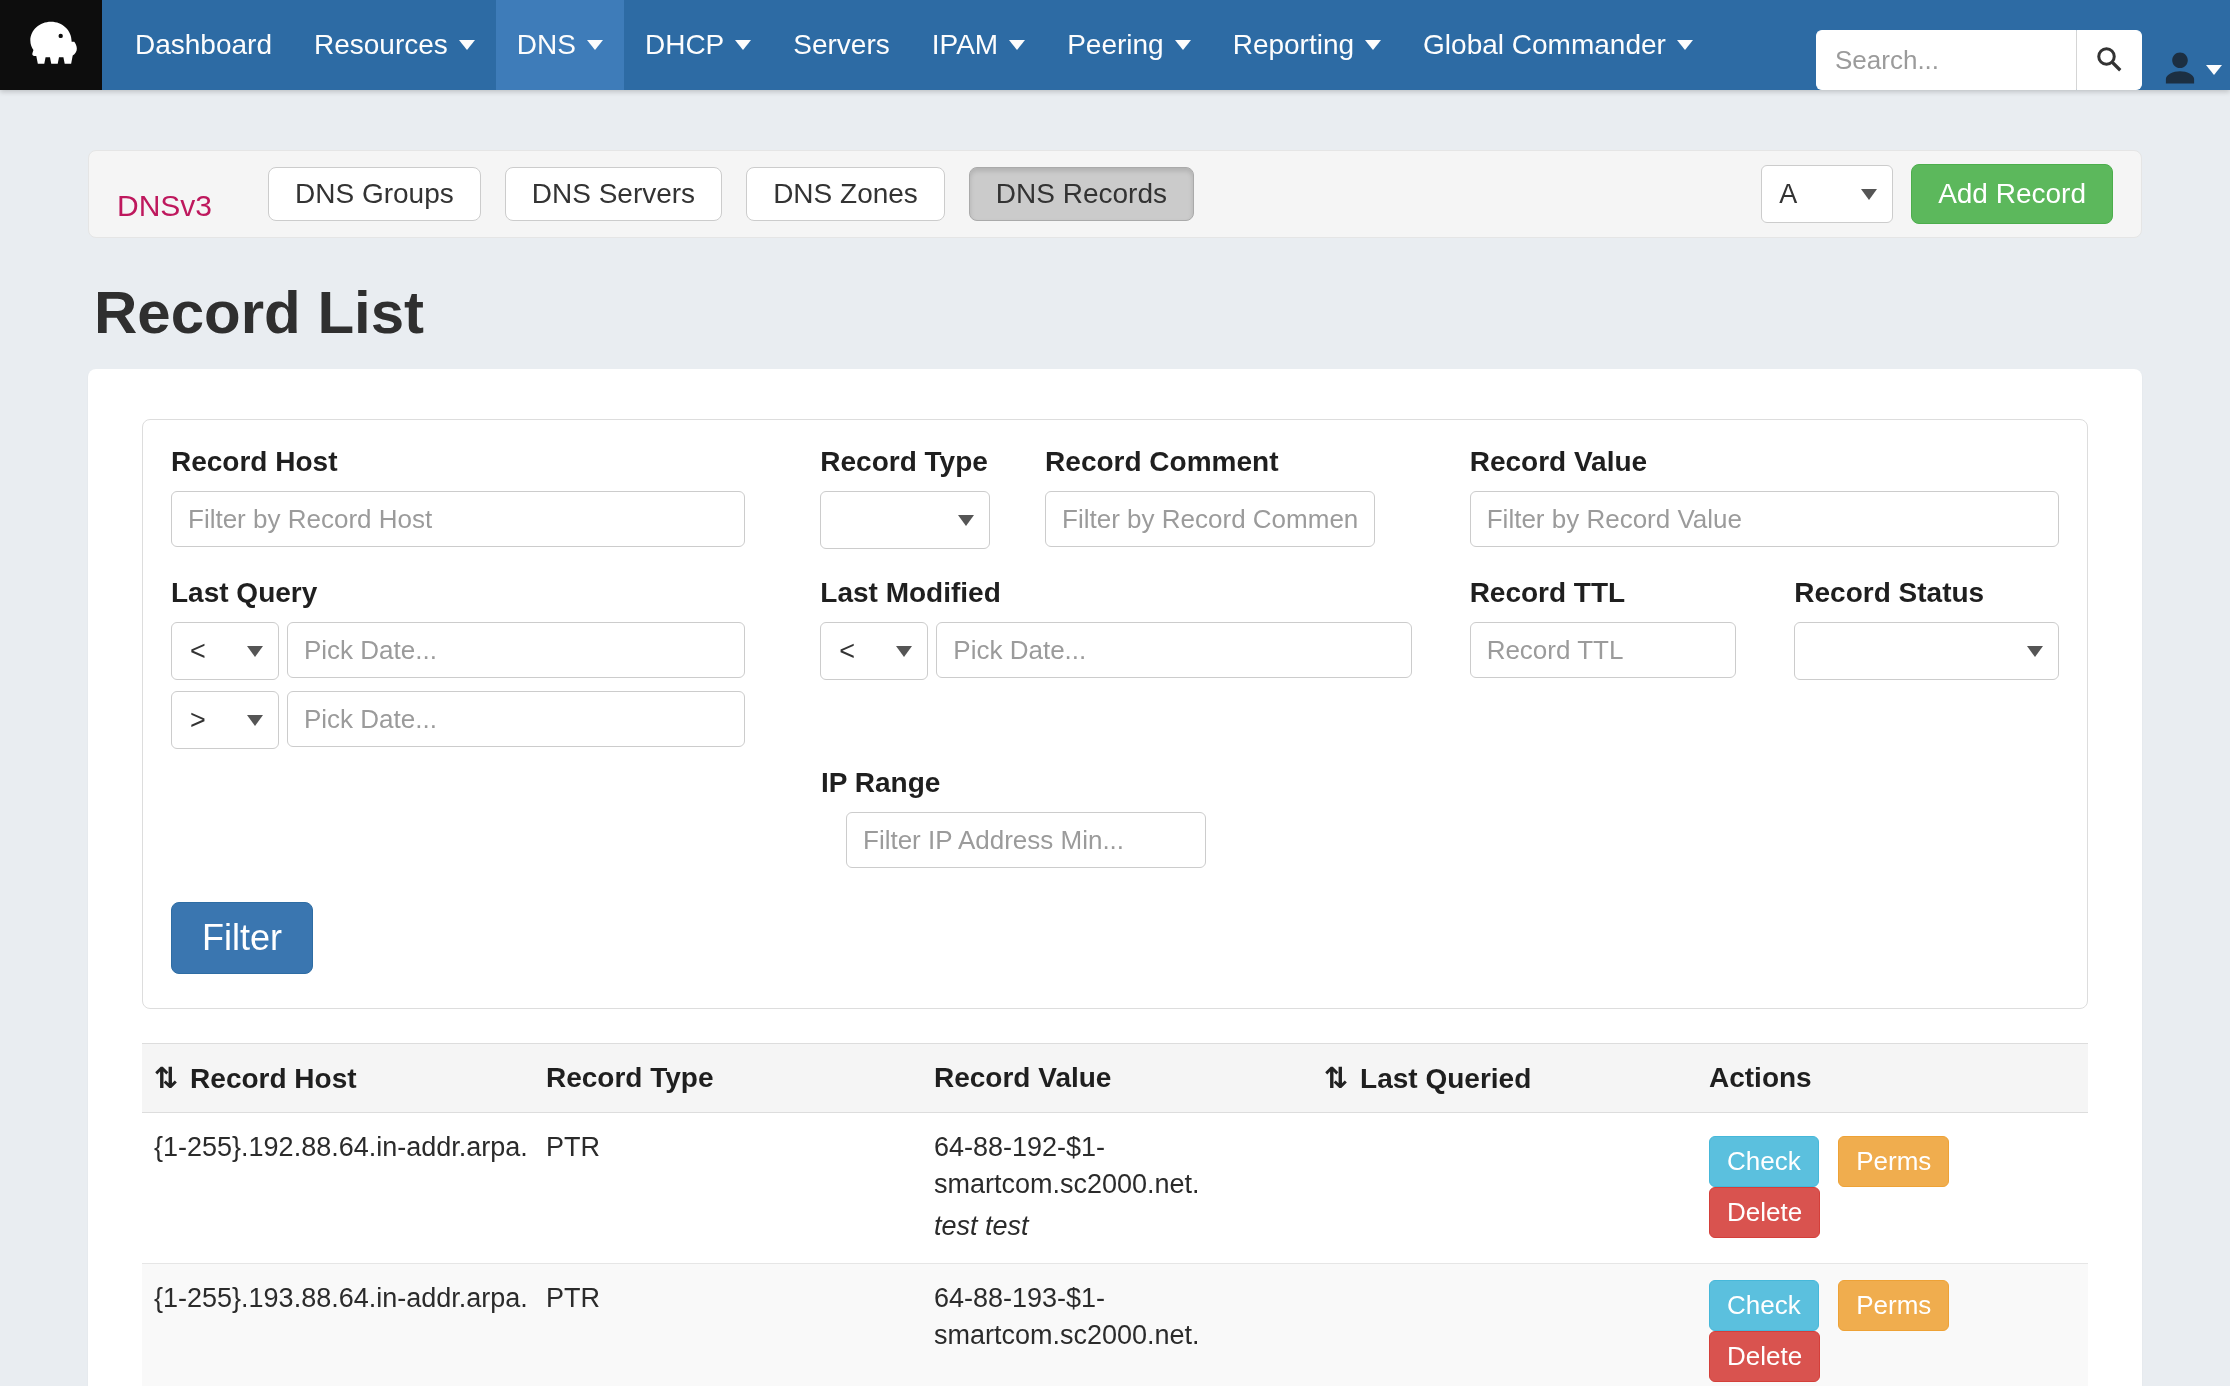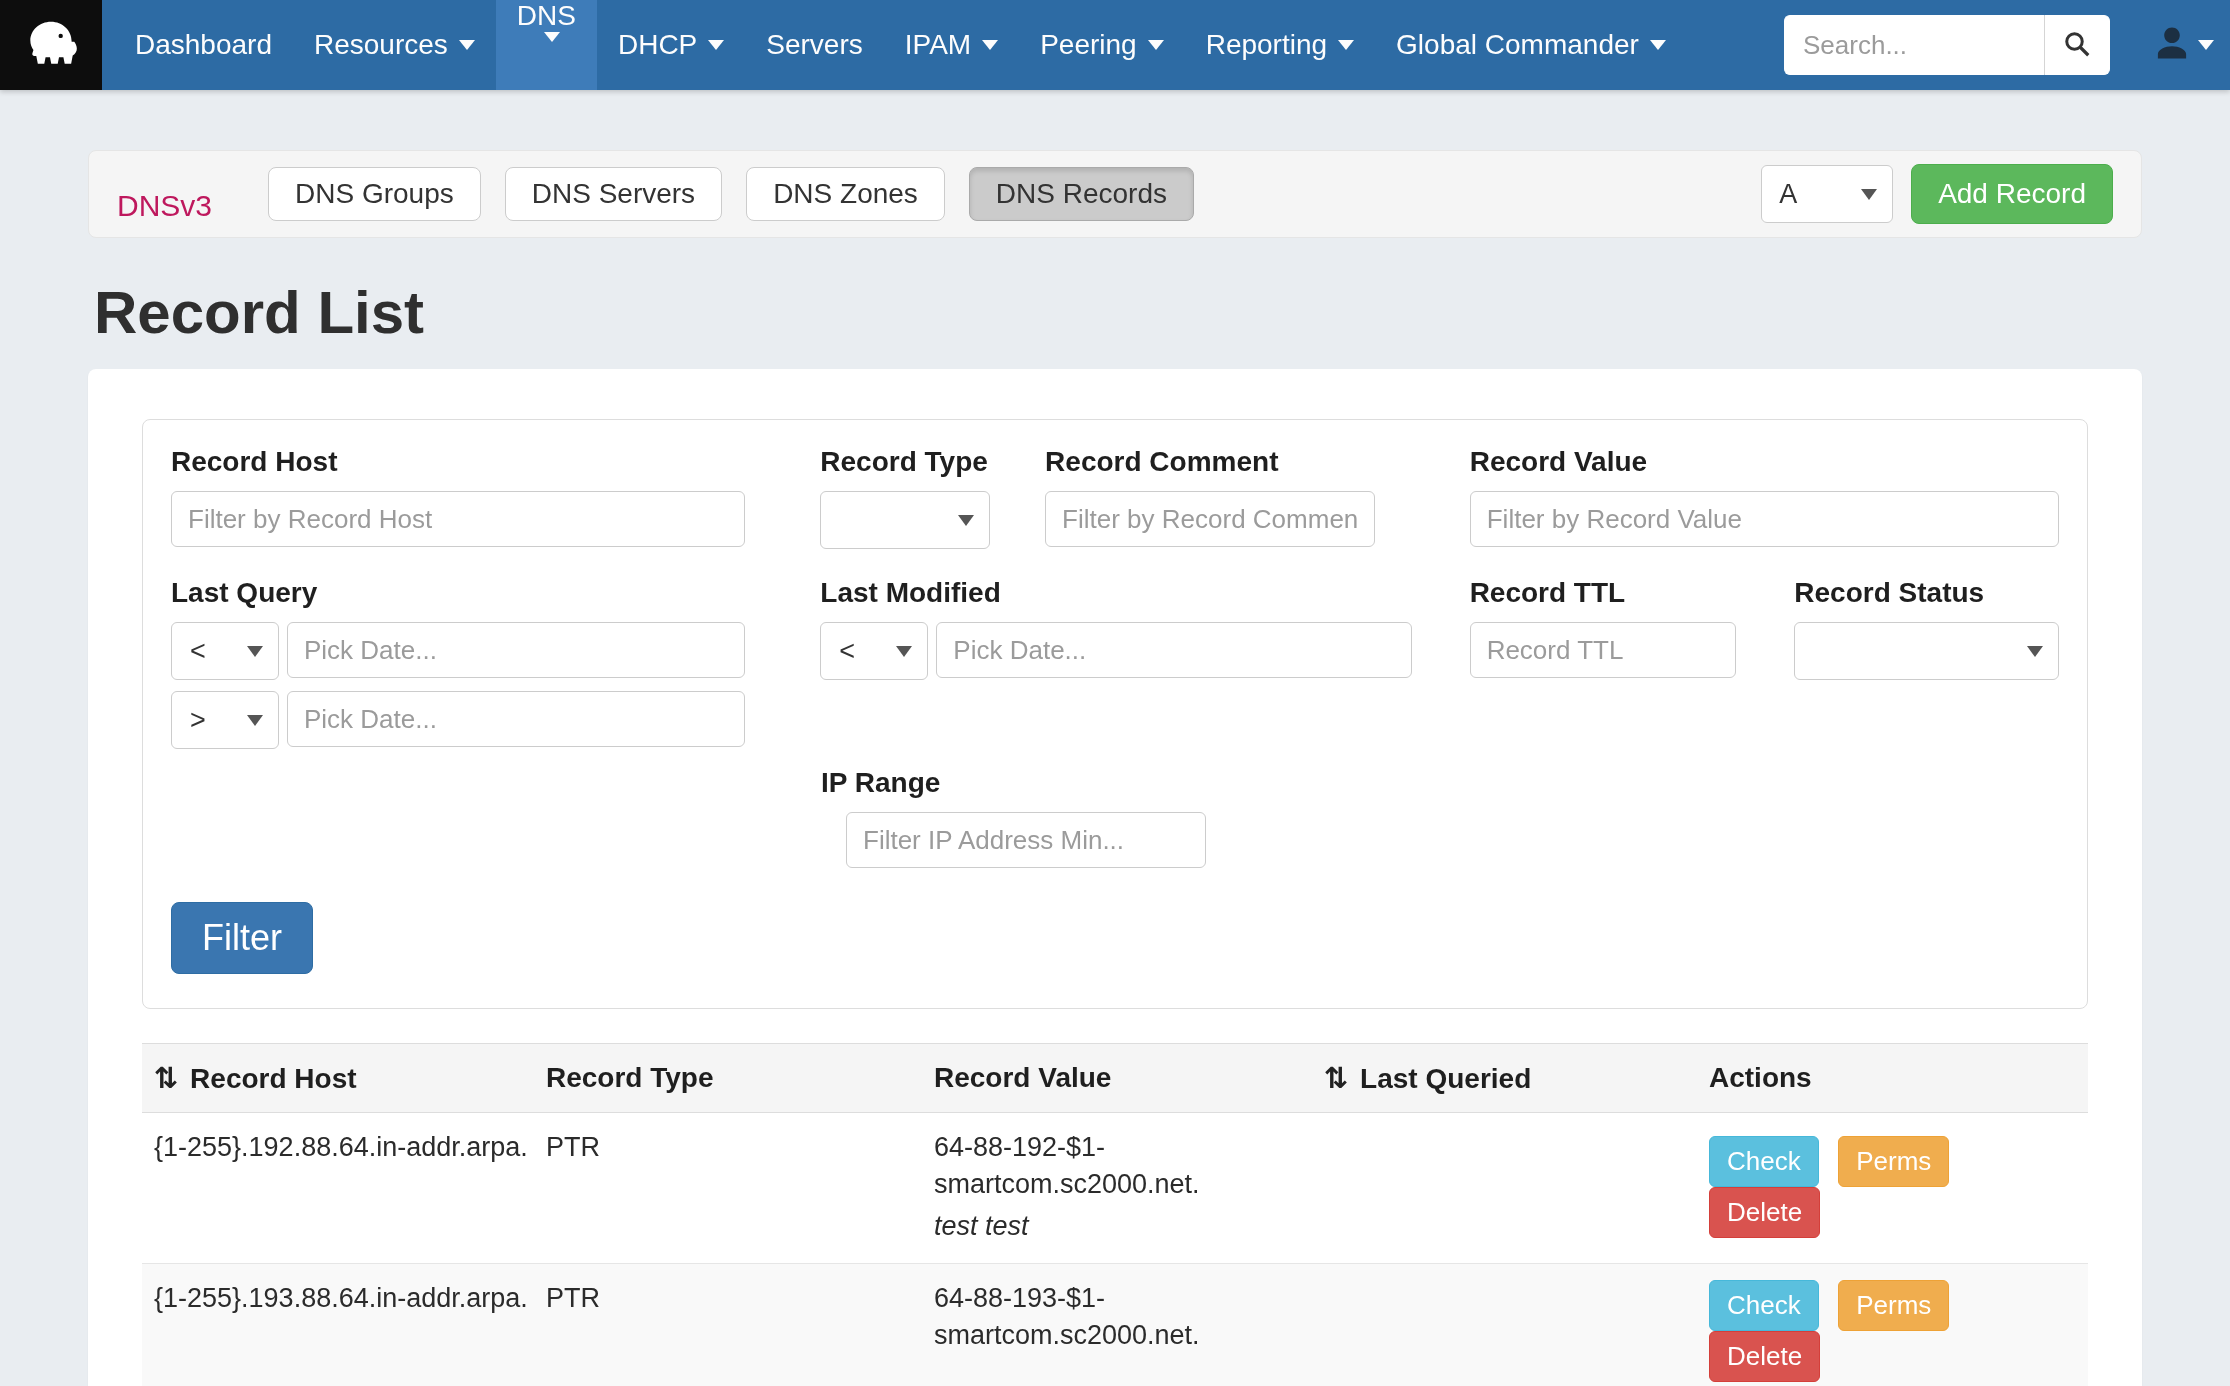--- a/index.html
+++ b/index.html
@@ -14,26 +14,26 @@
   .navbar {
     height: 90px; background: #2d6ba4; display: flex; align-items: stretch;
     box-shadow: 0 2px 5px rgba(0,0,0,.18); position: relative; z-index: 5;
   }
   .logo-box { width: 102px; background: #0d0d0d; display: flex; align-items: center; justify-content: center; cursor: pointer; }
   .nav-list { display: flex; align-items: stretch; list-style: none; margin-left: 12px; }
   .nav-item {
     display: flex; align-items: center; padding: 0 21px; color: #fdfdfd;
     font-size: 28px; cursor: pointer; white-space: nowrap;
   }
-  .nav-item.active { background: #3e7cb9; flex-direction: column; }
+  .nav-item.active { background: #3e7cb9; }
   .caret-down {
     display: inline-block; width: 0; height: 0; margin-left: 11px;
     border-top: 10px solid #fdfdfd; border-left: 8px solid transparent; border-right: 8px solid transparent;
   }
-  .nav-right { margin-left: auto; display: flex; align-items: center; padding-right: 16px; gap: 24px; }
+  .nav-right { margin-left: auto; display: flex; align-items: flex-end; padding-right: 8px; }
   .search-group { display: flex; align-items: center; }
   .search-input {
     width: 260px; height: 60px; border: 1px solid #fff; border-right: none;
     border-radius: 6px 0 0 6px; padding: 0 18px; font-size: 26px; outline: none; color: #333;
     background: #fff;
   }
   .search-btn {
     width: 66px; height: 60px; background: #fff; border: 1px solid #fff; border-left: 1px solid #d5d5d5;
     border-radius: 0 6px 6px 0; cursor: pointer; display: flex; align-items: center; justify-content: center;
   }

